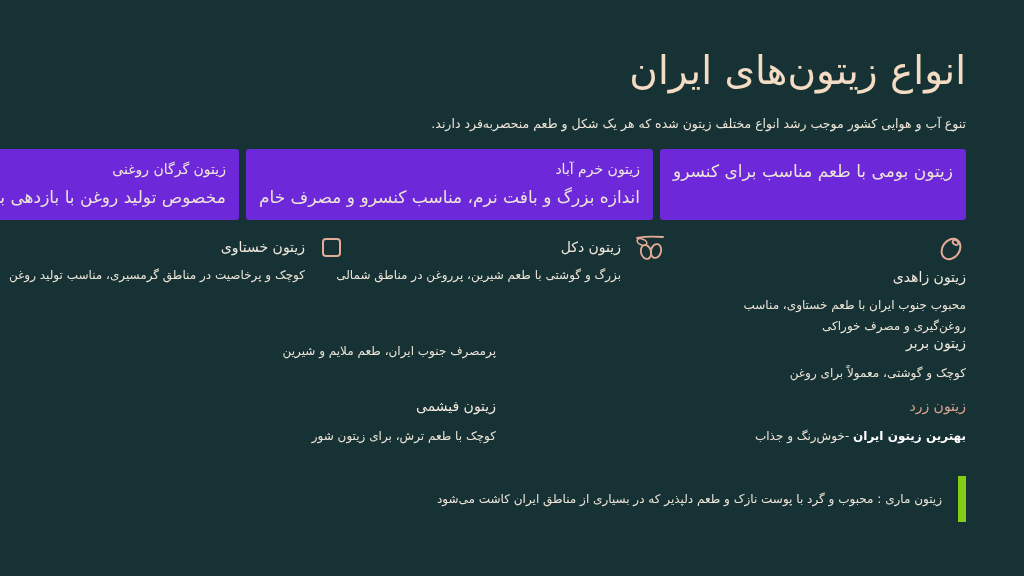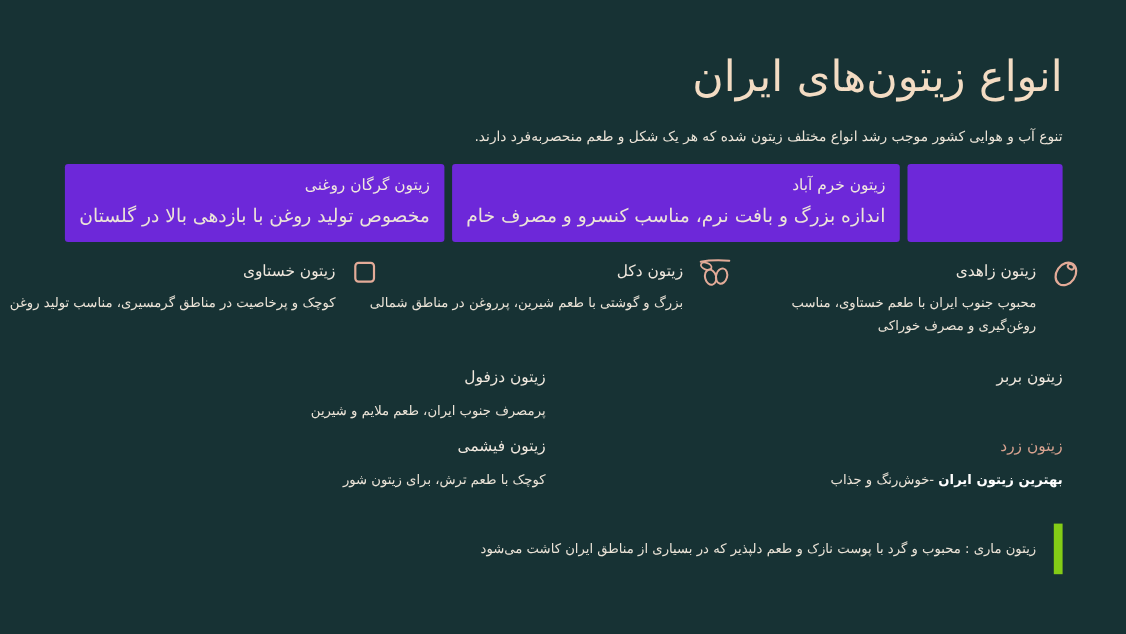--- a/index.html
+++ b/index.html
@@ -144,33 +144,34 @@
 </head>
 <body>
 
 <div class="slide">
 
   <h1 class="title">انواع زیتون‌های ایران</h1>
   <div class="subtitle">تنوع آب و هوایی کشور موجب رشد انواع مختلف زیتون شده که هر یک شکل و طعم منحصربه‌فرد دارند.</div>
 
   <div class="cards">
     <div class="card">
+      <div class="card-desc">زیتون بومی با طعم مناسب برای کنسرو</div>
     </div>
     <div class="card">
       <div class="card-title">زیتون خرم آباد</div>
       <div class="card-desc">اندازه بزرگ و بافت نرم، مناسب کنسرو و مصرف خام</div>
     </div>
     <div class="card">
       <div class="card-title">زیتون گرگان روغنی</div>
       <div class="card-desc">مخصوص تولید روغن با بازدهی بالا در گلستان</div>
     </div>
   </div>
 
   <div class="icon-row">
-    <div class="icon-item" style="right:40px; width:240px;">
+    <div class="icon-item" style="right:58px; width:240px;flex-direction:column;">
       <span class="icon">
         <svg width="30" height="30" viewBox="0 0 30 30">
           <ellipse cx="15" cy="16" rx="8.5" ry="11" transform="rotate(35 15 16)" fill="none" stroke="#e3ab98" stroke-width="2"></ellipse>
           <ellipse cx="19.5" cy="9.5" rx="3" ry="2.2" transform="rotate(35 19.5 9.5)" fill="none" stroke="#e3ab98" stroke-width="1.8"></ellipse>
         </svg>
       </span>
       <div class="text">
         <div class="name">زیتون زاهدی</div>
         <div class="desc" style="width:230px;">محبوب جنوب ایران با طعم خستاوی، مناسب روغن‌گیری و مصرف خوراکی</div>
       </div>
@@ -200,27 +201,27 @@
       <div class="text">
         <div class="name">زیتون خستاوی</div>
         <div class="desc" style="white-space:nowrap;">کوچک و پرخاصیت در مناطق گرمسیری، مناسب تولید روغن</div>
       </div>
     </div>
   </div>
 
   <div class="grid">
     <div class="grid-item" style="right:58px; top:0;">
       <div class="name">زیتون بربر</div>
+      <div class="desc">کوچک و گوشتی، معمولاً برای روغن</div>
     </div>
     <div class="grid-item" style="right:58px; top:63px;">
       <div class="name accent">زیتون زرد</div>
       <div class="desc"><b>بهترین زیتون ایران</b><span> -خوش‌رنگ و جذاب</span></div>
     </div>
     <div class="grid-item" style="right:528px; top:0;">
-      <div class="name">زیتون دزفول</div>
       <div class="desc">پرمصرف جنوب ایران، طعم ملایم و شیرین</div>
     </div>
     <div class="grid-item" style="right:528px; top:63px;">
       <div class="name">زیتون فیشمی</div>
       <div class="desc">کوچک با طعم ترش، برای زیتون شور</div>
     </div>
   </div>
 
   <div class="quote">
     <span class="text">زیتون ماری : محبوب و گرد با پوست نازک و طعم دلپذیر که در بسیاری از مناطق ایران کاشت می‌شود</span>

